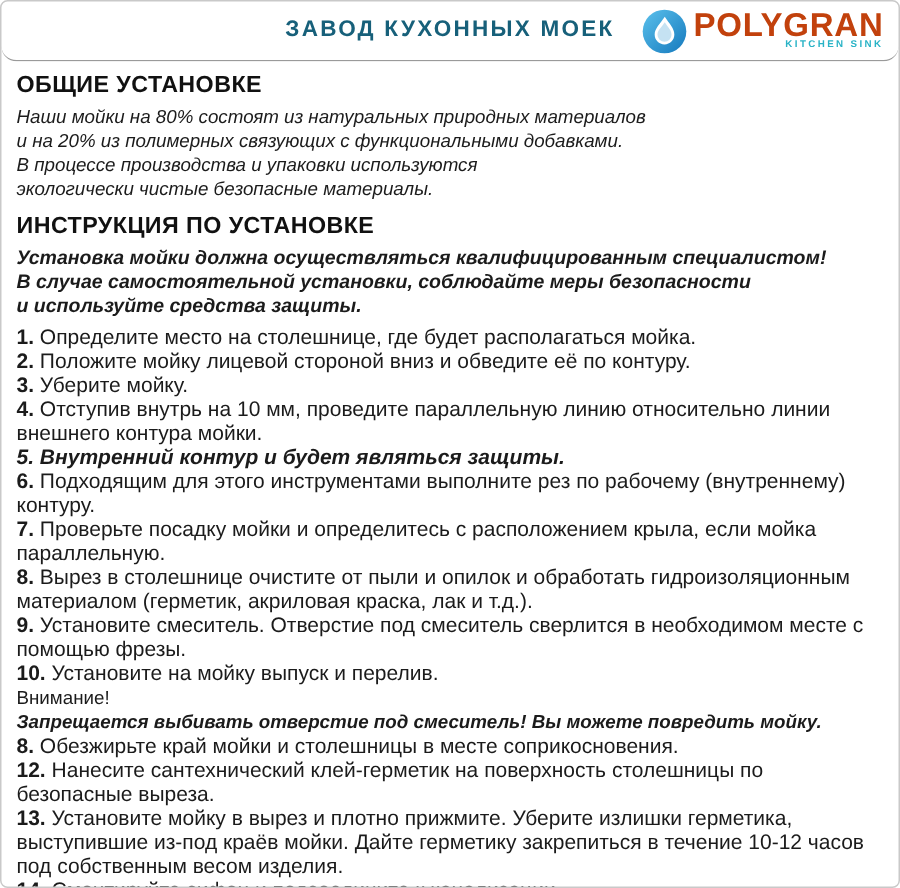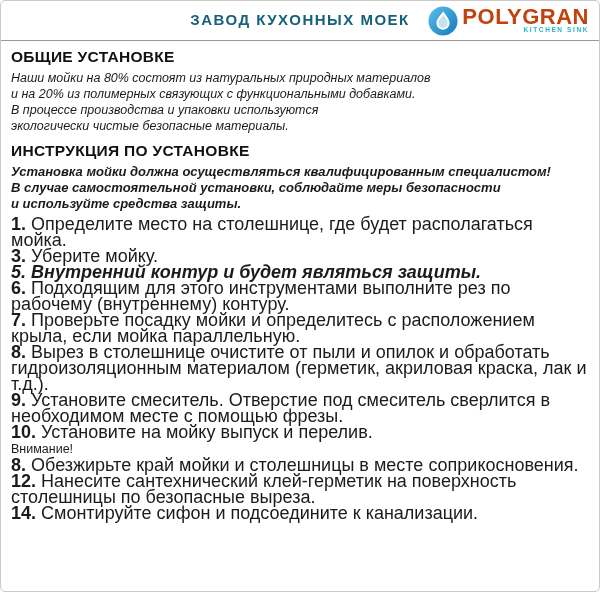--- a/index.html
+++ b/index.html
@@ -14,20 +14,21 @@
     height: 592px;
     border: 1px solid #c9c9c9;
     border-radius: 5px;
     overflow: hidden;
     background: #fff;
   }
   header {
     position: relative;
     height: 40px;
     border-bottom: 1px solid #9a9a9a;
+    border-radius: 10px;
   }
   .header-title {
     position: absolute;
     left: 0; right: 0; top: 10px;
     text-align: center;
     font-weight: bold;
     font-size: 15px;
     letter-spacing: 1.5px;
     color: #17607a;
   }
@@ -70,21 +71,21 @@
     margin-bottom: 2px;
   }
   .intro {
     font-size: 13px;
     line-height: 16px;
     font-weight: bold;
     font-style: italic;
     margin-bottom: 4px;
   }
   .step {
-    font-size: 18px;
+    font-size: 14px;
     line-height: 16px;
   }
   .step .n { font-weight: bold; }
   .step.em { font-weight: bold; font-style: italic; }
   .warning-title {
     font-size: 12.5px;
     line-height: 16px;
     font-weight: normal;
     margin-top: 1px;
   }
@@ -130,28 +131,32 @@
 и на 20% из полимерных связующих с функциональными добавками.
 В процессе производства и упаковки используются
 экологически чистые безопасные материалы.</p>
 
     <h2>ИНСТРУКЦИЯ ПО УСТАНОВКЕ</h2>
     <p class="intro pre">Установка мойки должна осуществляться квалифицированным специалистом!
 В случае самостоятельной установки, соблюдайте меры безопасности
 и используйте средства защиты.</p>
 
     <div class="step"><span class="n">1.</span> <span>Определите место на столешнице, где будет располагаться мойка.</span></div>
+    <div class="step"><span class="n">2.</span> <span>Положите мойку лицевой стороной вниз и обведите её по контуру.</span></div>
     <div class="step"><span class="n">3.</span> <span>Уберите мойку.</span></div>
+    <div class="step"><span class="n">4.</span> <span>Отступив внутрь на 10 мм, проведите параллельную линию относительно линии внешнего контура мойки.</span></div>
     <div class="step em"><span class="n">5.</span> <span>Внутренний контур и будет являться защиты.</span></div>
     <div class="step"><span class="n">6.</span> <span>Подходящим для этого инструментами выполните рез по рабочему (внутреннему) контуру.</span></div>
     <div class="step"><span class="n">7.</span> <span>Проверьте посадку мойки и определитесь с расположением крыла, если мойка параллельную.</span></div>
     <div class="step"><span class="n">8.</span> <span>Вырез в столешнице очистите от пыли и опилок и обработать гидроизоляционным материалом (герметик, акриловая краска, лак и т.д.).</span></div>
     <div class="step"><span class="n">9.</span> <span>Установите смеситель. Отверстие под смеситель сверлится в необходимом месте с помощью фрезы.</span></div>
     <div class="step"><span class="n">10.</span> <span>Установите на мойку выпуск и перелив.</span></div>
 
     <div class="warning-title">Внимание!</div>
+    <div class="warning-text">Запрещается выбивать отверстие под смеситель! Вы можете повредить мойку.</div>
 
     <div class="step"><span class="n">8.</span> <span>Обезжирьте край мойки и столешницы в месте соприкосновения.</span></div>
     <div class="step"><span class="n">12.</span> <span>Нанесите сантехнический клей-герметик на поверхность столешницы по безопасные выреза.</span></div>
+    <div class="step"><span class="n">13.</span> <span>Установите мойку в вырез и плотно прижмите. Уберите излишки герметика, выступившие из-под краёв мойки. Дайте герметику закрепиться в течение 10-12 часов под собственным весом изделия.</span></div>
     <div class="step"><span class="n">14.</span> <span>Смонтируйте сифон и подсоедините к канализации.</span></div>
 
   </main>
 </div>
 
 </body></html>

